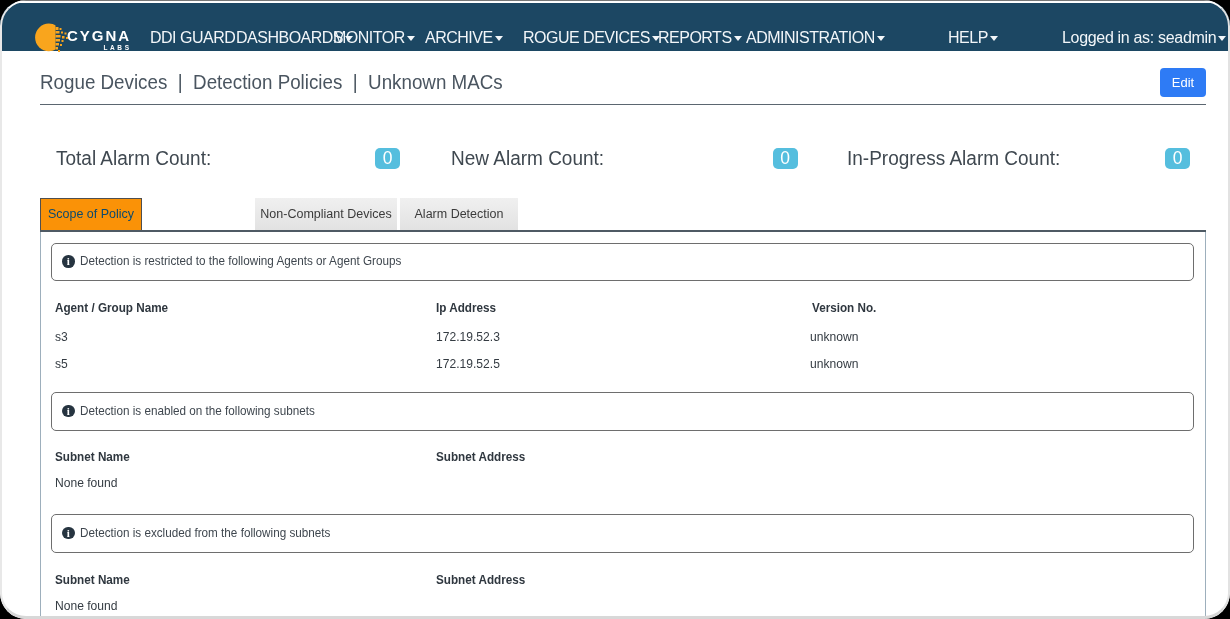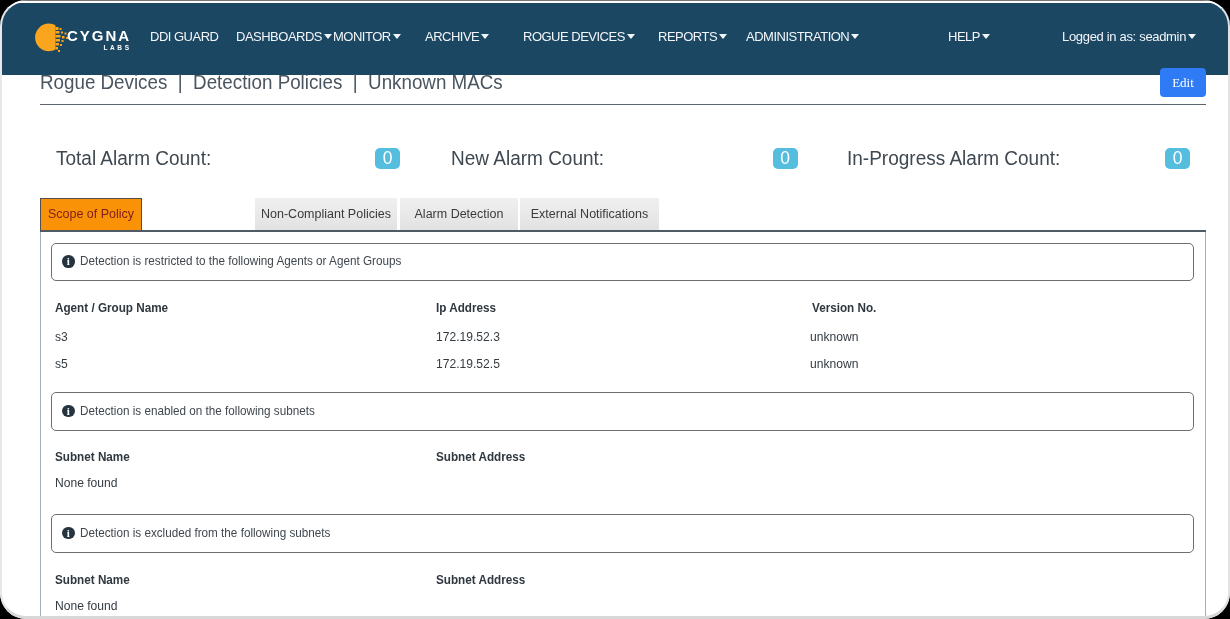--- a/index.html
+++ b/index.html
@@ -3,33 +3,33 @@
 <meta charset="utf-8">
 <style>
   * { margin:0; padding:0; box-sizing:border-box; }
   html,body { width:1230px; height:619px; background:#000; overflow:hidden; }
   body { font-family:"Liberation Sans", sans-serif; position:relative; }
   .frame { position:absolute; inset:0; border-radius:26px; background:#fff; overflow:hidden; }
   .abs { position:absolute; }
   
   .ring { position:absolute; inset:0; border-radius:26px; border-style:solid; border-width:2.5px 2px 3.5px 2px; border-color:#fdfdfd #e2e2e2 #d8d8d8 #e8e8e8; z-index:60; pointer-events:none; }
   
-  .nav { position:absolute; left:0; right:0; top:2.5px; height:72px; background:#1c4763; }
-  .navitem { position:absolute; top:26px; color:#f2f6f9; font-size:13px; letter-spacing:-0.5px; white-space:nowrap; }
+  .nav { position:absolute; left:0; right:0; top:2.5px; height:48px; background:#1c4763; }
+  .navitem { position:absolute; top:26px; color:#f2f6f9; font-size:16px; letter-spacing:-0.5px; white-space:nowrap; }
   .caret { display:inline-block; width:0; height:0; border-left:4.5px solid transparent; border-right:4.5px solid transparent; border-top:5px solid #f2f6f9; margin-left:2px; vertical-align:1.5px; }
   
   .title { position:absolute; left:39.5px; top:70px; font-size:20.5px; color:#4a5560; white-space:nowrap; transform:scaleX(0.916); transform-origin:0 0; }
-  .editbtn { position:absolute; left:1160px; top:68px; width:46px; height:29px; background:#2e7bf5; border-radius:4px; color:#fff; font-size:13px; text-align:center; line-height:29px;font-family:Liberation Serif, serif; }
+  .editbtn { position:absolute; left:1160px; top:68px; width:46px; height:29px; background:#2e7bf5; border-radius:4px; color:#fff; font-size:13px; text-align:center; line-height:29px; }
   .hr1 { position:absolute; left:40px; width:1166px; top:103.5px; height:1.5px; background:#5b6670; }
   
   .alabel { position:absolute; top:147.3px; font-size:20px; color:#3f4850; white-space:nowrap; transform:scaleX(0.95); transform-origin:0 0; }
   .badge { position:absolute; top:148px; width:25px; height:21px; background:#55bede; border-radius:5px; color:#fff; font-size:17.5px; text-align:center; line-height:21.5px; }
   
   .tab { position:absolute; top:197.5px; height:32.5px; font-size:12.5px; color:#3b3b3b; text-align:center; line-height:32px; background:linear-gradient(#f0f0f0,#e2e2e2); white-space:nowrap; }
-  .tab.active { background:#fa9207; border:1.3px solid #4f4f4f; border-bottom:none; color:#7f1d1d; line-height:30px; }
+  .tab.active { background:#fa9207; border:1.3px solid #4f4f4f; border-bottom:none; color:#0c4a6e; line-height:30px; }
   .tabline { position:absolute; left:40px; width:1166px; top:229.5px; height:2px; background:#4f5a64; }
   .panel-l { position:absolute; left:40px; width:1.3px; top:231.5px; bottom:0; background:#9dafbc; }
   .panel-r { position:absolute; left:1204.7px; width:1.3px; top:231.5px; bottom:0; background:#9dafbc; }
   
   .ibox { position:absolute; left:51px; width:1143px; height:38.5px; background:#fff; border:1.3px solid #6e6e6e; border-radius:5px; }
   .iicon { position:absolute; width:12.6px; height:12.6px; border-radius:50%; background:#263440; color:#fff; font-size:11px; font-weight:bold; text-align:center; line-height:13px; font-family:"Liberation Serif",serif; }
   .itext { position:absolute; font-size:13px; color:#3f474f; white-space:nowrap; transform:scaleX(0.9); transform-origin:0 0; }
   .th { position:absolute; font-size:13px; font-weight:bold; color:#2f373f; white-space:nowrap; transform:scaleX(0.9); transform-origin:0 0; }
   .td { position:absolute; font-size:13px; color:#343b42; white-space:nowrap; transform:scaleX(0.93); transform-origin:0 0; }
 </style>
@@ -79,23 +79,22 @@
   <div class="hr1"></div>
 
   <div class="alabel" style="left:56px">Total Alarm Count:</div>
   <div class="badge" style="left:375px">0</div>
   <div class="alabel" style="left:451px">New Alarm Count:</div>
   <div class="badge" style="left:772.5px">0</div>
   <div class="alabel" style="left:847px">In-Progress Alarm Count:</div>
   <div class="badge" style="left:1165px">0</div>
 
   <div class="tab active" style="left:40px; width:102px">Scope of Policy</div>
-  <div class="tab" style="left:255px; width:142px">Non-Compliant Policies</div>
+  <div class="tab" style="left:255px; width:142px">Non-Compliant Devices</div>
   <div class="tab" style="left:400px; width:118px">Alarm Detection</div>
-  <div class="tab" style="left:520px; width:139px">External Notifications</div>
   <div class="tabline"></div>
   <div class="panel-l"></div>
   <div class="panel-r"></div>
 
   <div class="ibox" style="top:242.8px"></div>
   <div class="iicon" style="left:62px;top:255.3px">i</div>
   <div class="itext" style="left:79.5px;top:253px">Detection is restricted to the following Agents or Agent Groups</div>
 
   <div class="th" style="left:55.3px;top:300px">Agent / Group Name</div>
   <div class="th" style="left:436px;top:300px">Ip Address</div>

